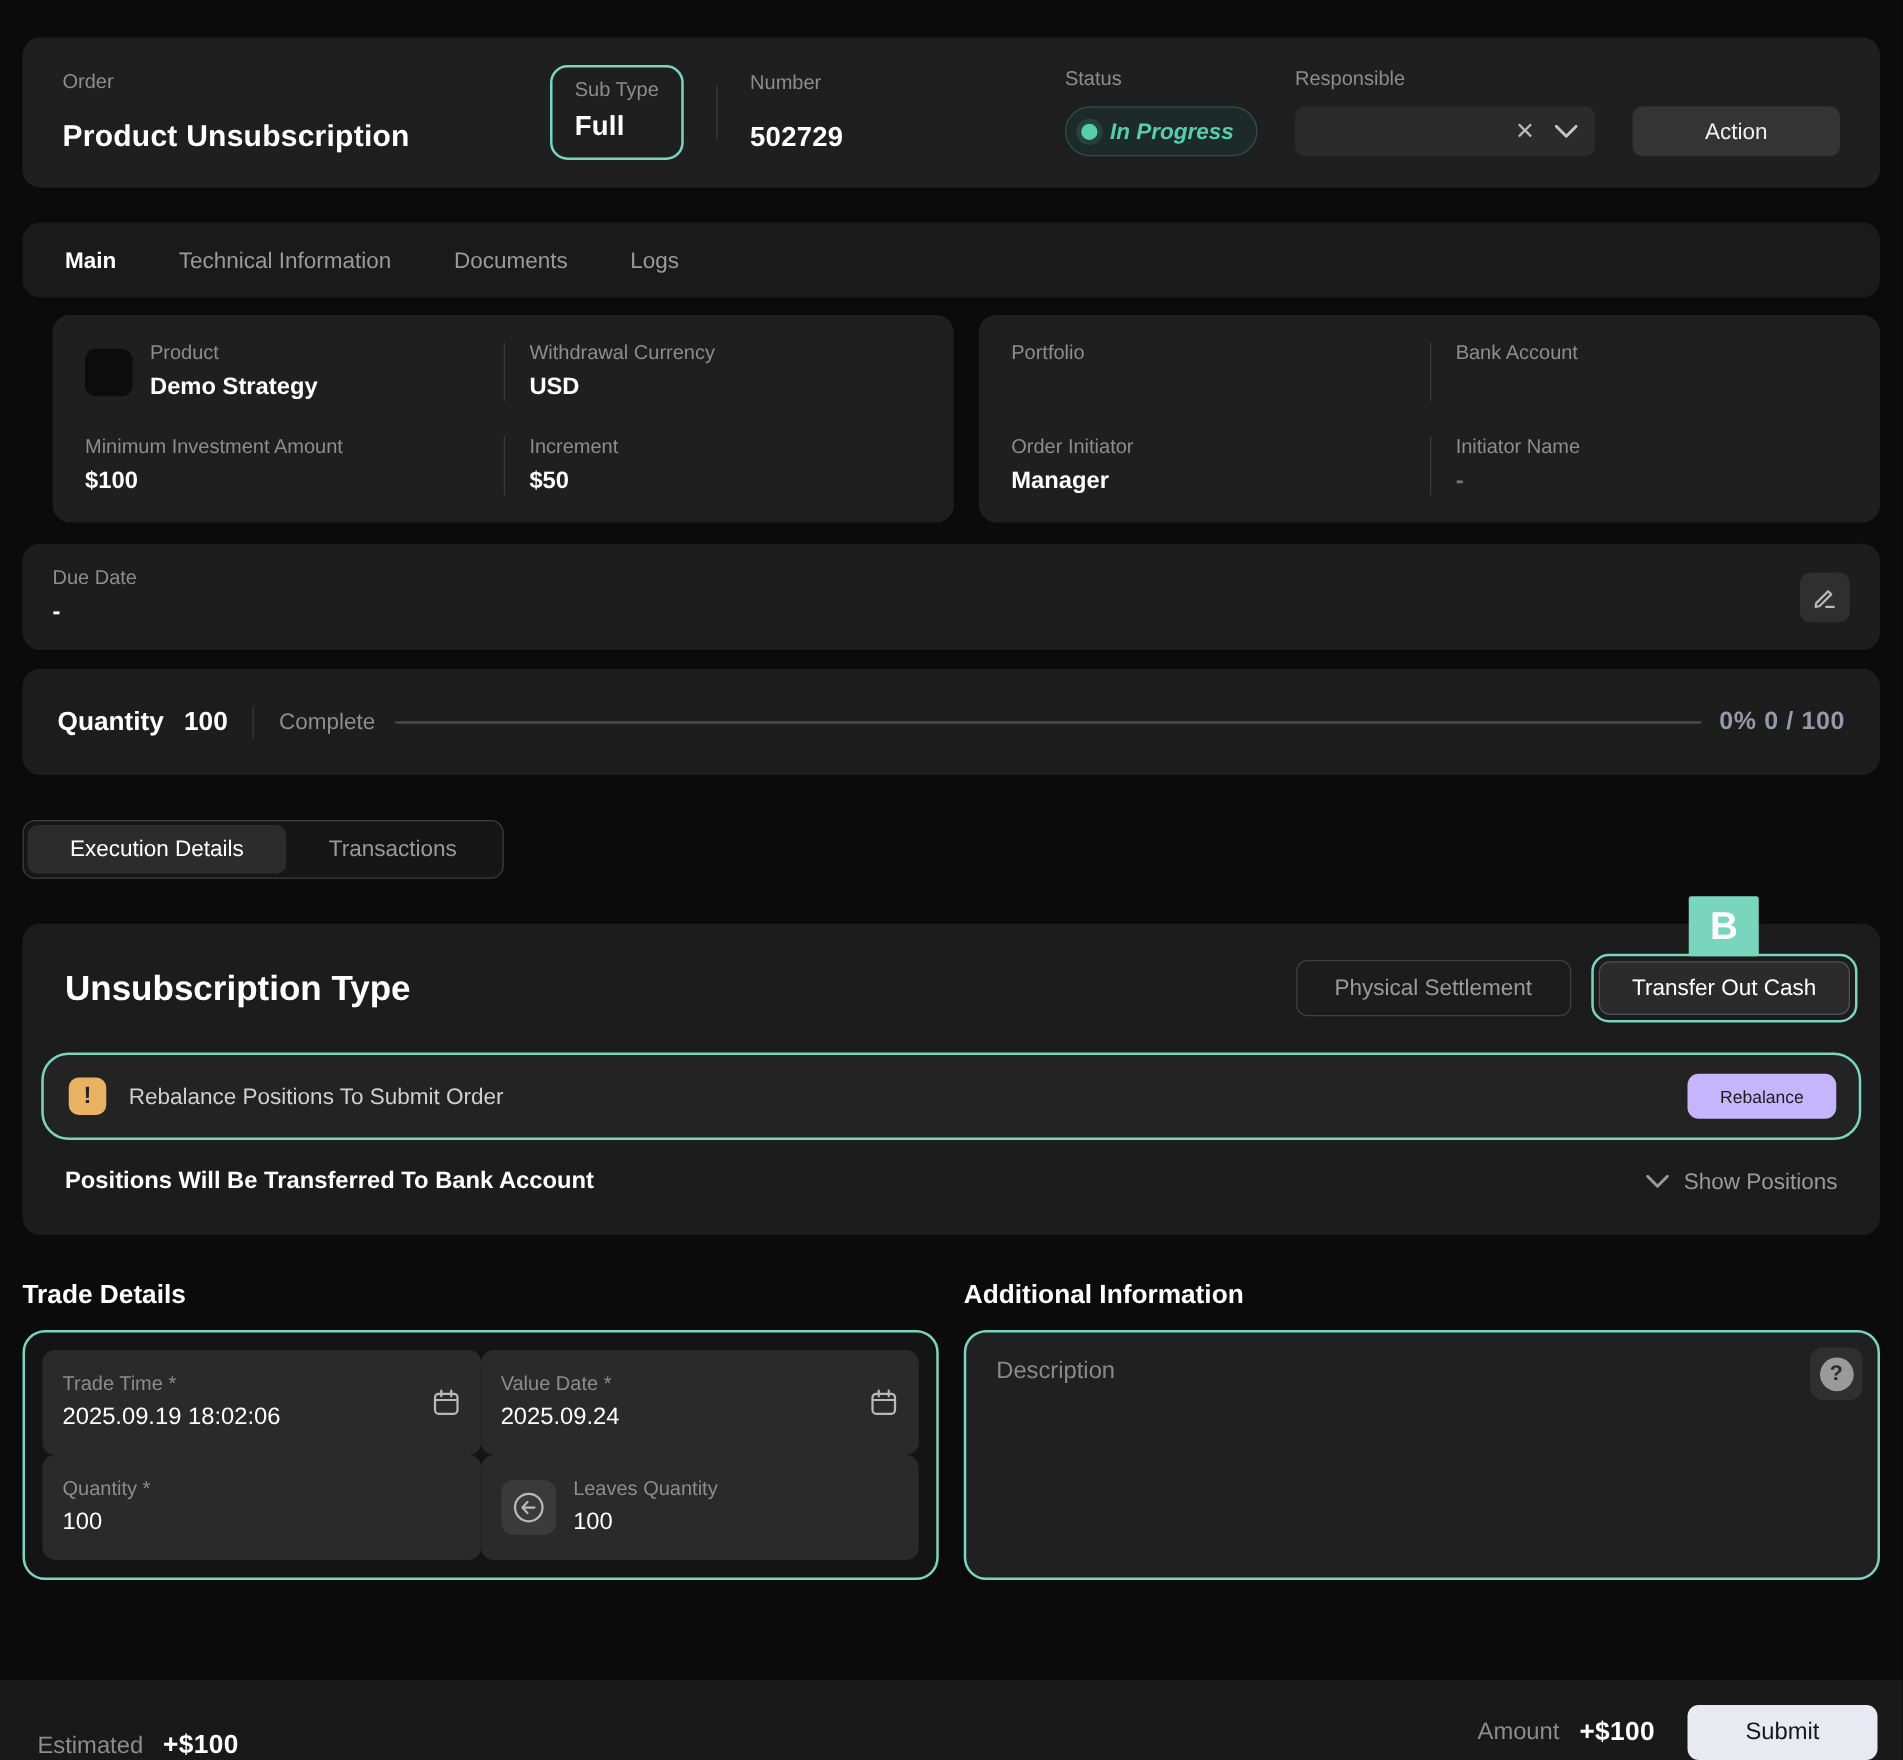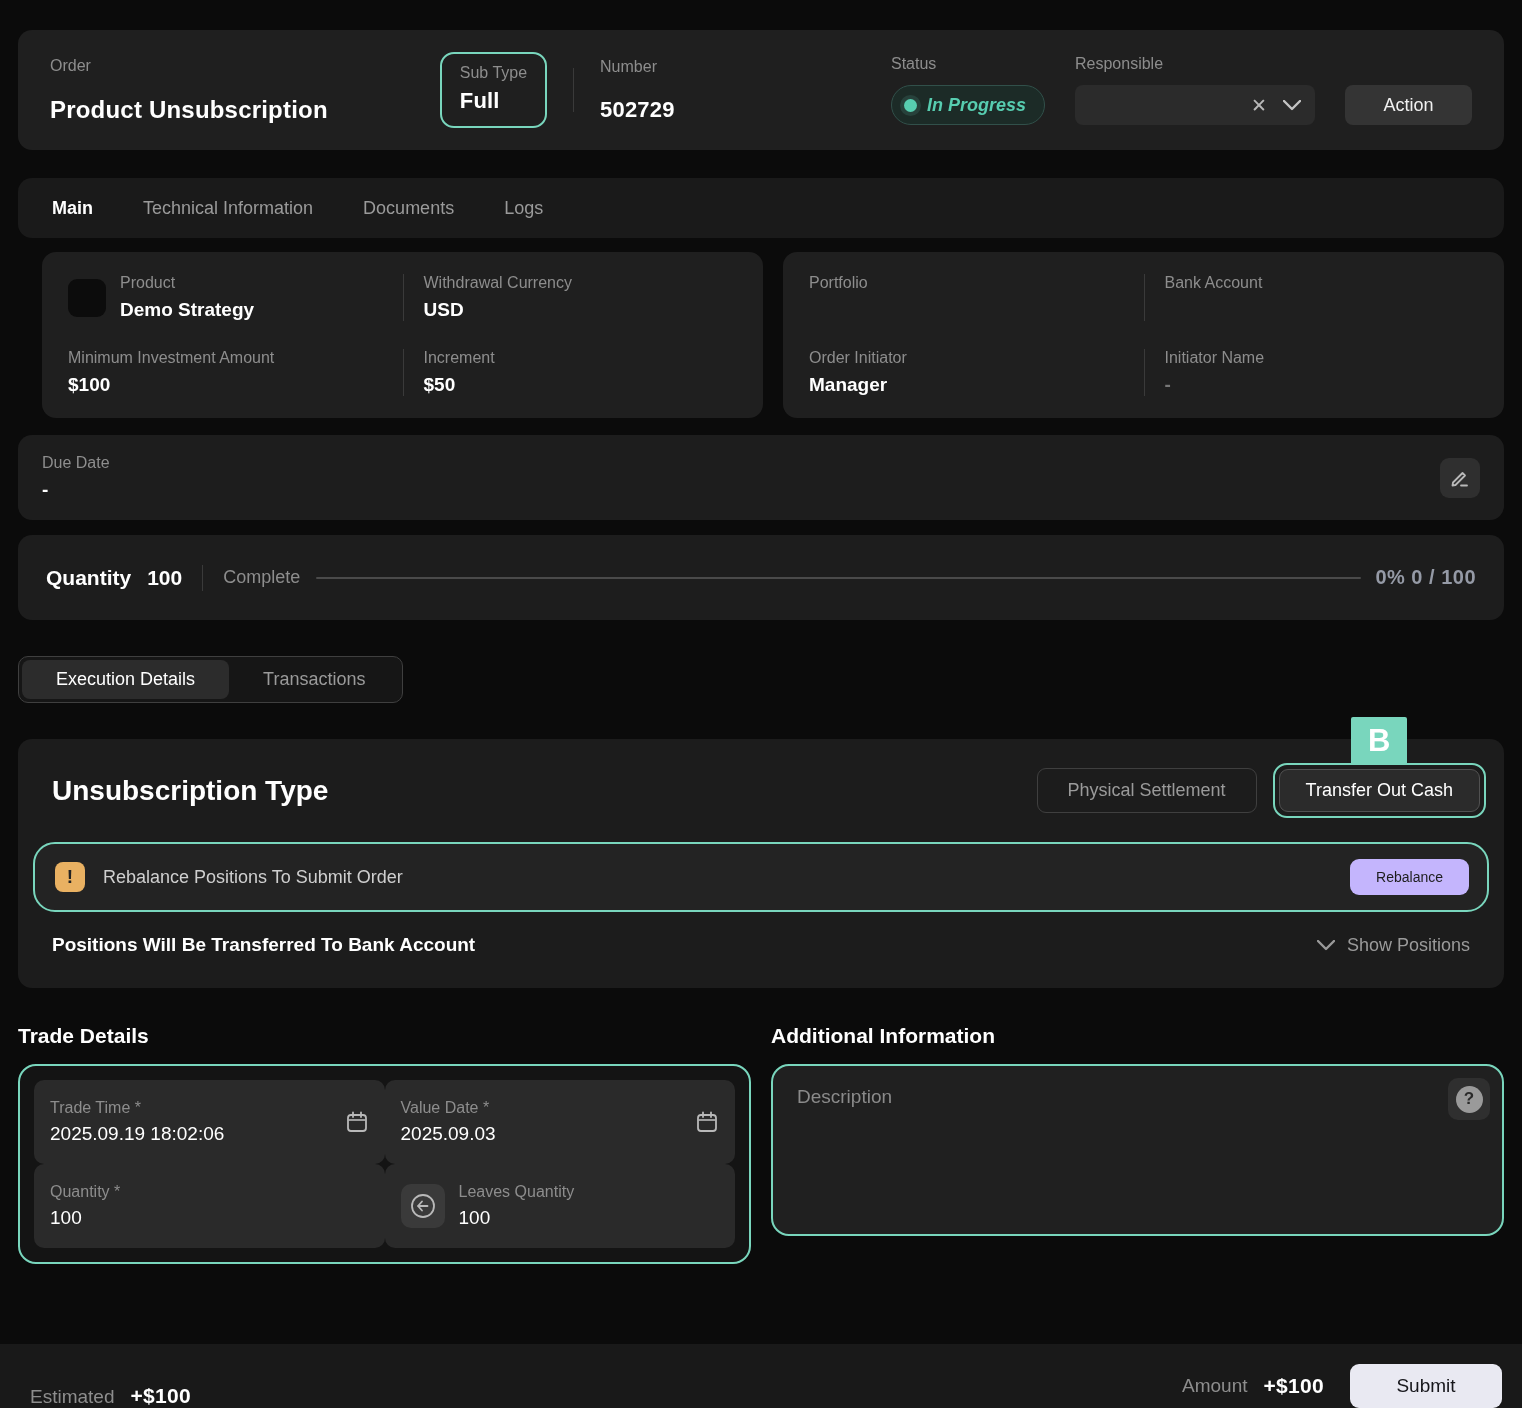--- a/index.html
+++ b/index.html
@@ -26,21 +26,21 @@
   .hright { margin-left:auto; display:flex; align-items:flex-end; gap:30px; }
   .hcol { display:flex; flex-direction:column; }
   .hcol .hlabel { margin-bottom:12px; }
   .status-pill { display:flex; align-items:center; gap:10px; background:#1c2b27; border:1.5px solid #31504a;
     border-radius:999px; padding:0 18px 0 12px; height:40px;font-style:italic; }
   .status-dot { width:13px; height:13px; border-radius:50%; background:#57cdb0; box-shadow:0 0 0 4px #27413b; }
   .status-text { color:#57cdb0; font-weight:bold; font-size:18px; }
   .resp-select { width:240px; height:40px; background:#2b2b2b; border-radius:8px; display:flex; align-items:center;
     justify-content:flex-end; padding:0 14px; gap:16px; cursor:pointer; }
   .xicon { color:#b9b9b9; font-size:19px; line-height:1; }
-  .action-btn { width:127px; height:40px; background:#343434; border:none; border-radius:8px; color:#f0f0f0;
+  .action-btn { width:166px; height:40px; background:#343434; border:none; border-radius:8px; color:#f0f0f0;
     font-size:18px; font-family:inherit; cursor:pointer; }
 
   
   .tabs { margin-top:28px; background:#1a1a1a; border-radius:14px; height:60px; display:flex; align-items:center;
     gap:50px; padding:0 34px; }
   .tab { font-size:18px; color:#9a9a9a; cursor:pointer; }
   .tab.active { color:#ffffff; font-weight:bold; }
 
   
   .panels { margin-top:14px; display:grid; grid-template-columns:1fr 1fr; gap:20px;margin-left:24px; }
@@ -109,21 +109,21 @@
     grid-template-columns:1fr 1fr; height:200px; background:#141414; }
   .field { background:#2a2a2a; border-radius:10px; padding:12px 16px; display:flex; align-items:center;
     cursor:text; }
   .field-main { flex:1; display:flex; flex-direction:column; justify-content:center; }
   .flabel { font-size:16px; color:#8d8d8d; }
   .fvalue { font-size:19px; color:#ffffff; margin-top:6px; }
   .cal-icon { flex:none; margin-left:12px; }
   .leaves-icon-btn { width:44px; height:44px; border-radius:10px; background:#3a3a3a; border:none; flex:none;
     margin-right:14px; display:flex; align-items:center; justify-content:center; cursor:pointer; }
 
-  .addl-box { border:2px solid #79d6bd; border-radius:18px; background:#202020; height:172px; position:relative;
+  .addl-box { border:2px solid #79d6bd; border-radius:18px; background:#202020; height:200px; position:relative;
     padding:20px 70px 20px 24px; }
   .desc-input { width:100%; height:100%; background:transparent; border:none; outline:none; resize:none;
     color:#e5e5e5; font-size:19px; font-family:inherit; }
   .desc-input::placeholder { color:#8a8a8a; }
   .help-btn { position:absolute; top:12px; right:12px; width:42px; height:42px; background:#2f2f2f; border:none;
     border-radius:10px; display:flex; align-items:center; justify-content:center; cursor:pointer; }
   .help-circle { width:27px; height:27px; border-radius:50%; background:#9a9a9a; color:#2a2a2a; font-weight:bold;
     font-size:17px; display:flex; align-items:center; justify-content:center; }
 
   
@@ -292,21 +292,21 @@
           <svg class="cal-icon" width="24" height="24" viewBox="0 0 24 24">
             <rect x="3" y="5" width="18" height="16" rx="3" fill="none" stroke="#b9b9b9" stroke-width="1.8"></rect>
             <line x1="8" y1="2.5" x2="8" y2="7" stroke="#b9b9b9" stroke-width="1.8" stroke-linecap="round"></line>
             <line x1="16" y1="2.5" x2="16" y2="7" stroke="#b9b9b9" stroke-width="1.8" stroke-linecap="round"></line>
             <line x1="3.5" y1="10" x2="20.5" y2="10" stroke="#b9b9b9" stroke-width="1.6"></line>
           </svg>
         </div>
         <div class="field">
           <div class="field-main">
             <div class="flabel">Value Date *</div>
-            <div class="fvalue">2025.09.03</div>
+            <div class="fvalue">2025.09.24</div>
           </div>
           <svg class="cal-icon" width="24" height="24" viewBox="0 0 24 24">
             <rect x="3" y="5" width="18" height="16" rx="3" fill="none" stroke="#b9b9b9" stroke-width="1.8"></rect>
             <line x1="8" y1="2.5" x2="8" y2="7" stroke="#b9b9b9" stroke-width="1.8" stroke-linecap="round"></line>
             <line x1="16" y1="2.5" x2="16" y2="7" stroke="#b9b9b9" stroke-width="1.8" stroke-linecap="round"></line>
             <line x1="3.5" y1="10" x2="20.5" y2="10" stroke="#b9b9b9" stroke-width="1.6"></line>
           </svg>
         </div>
         <div class="field">
           <div class="field-main">

